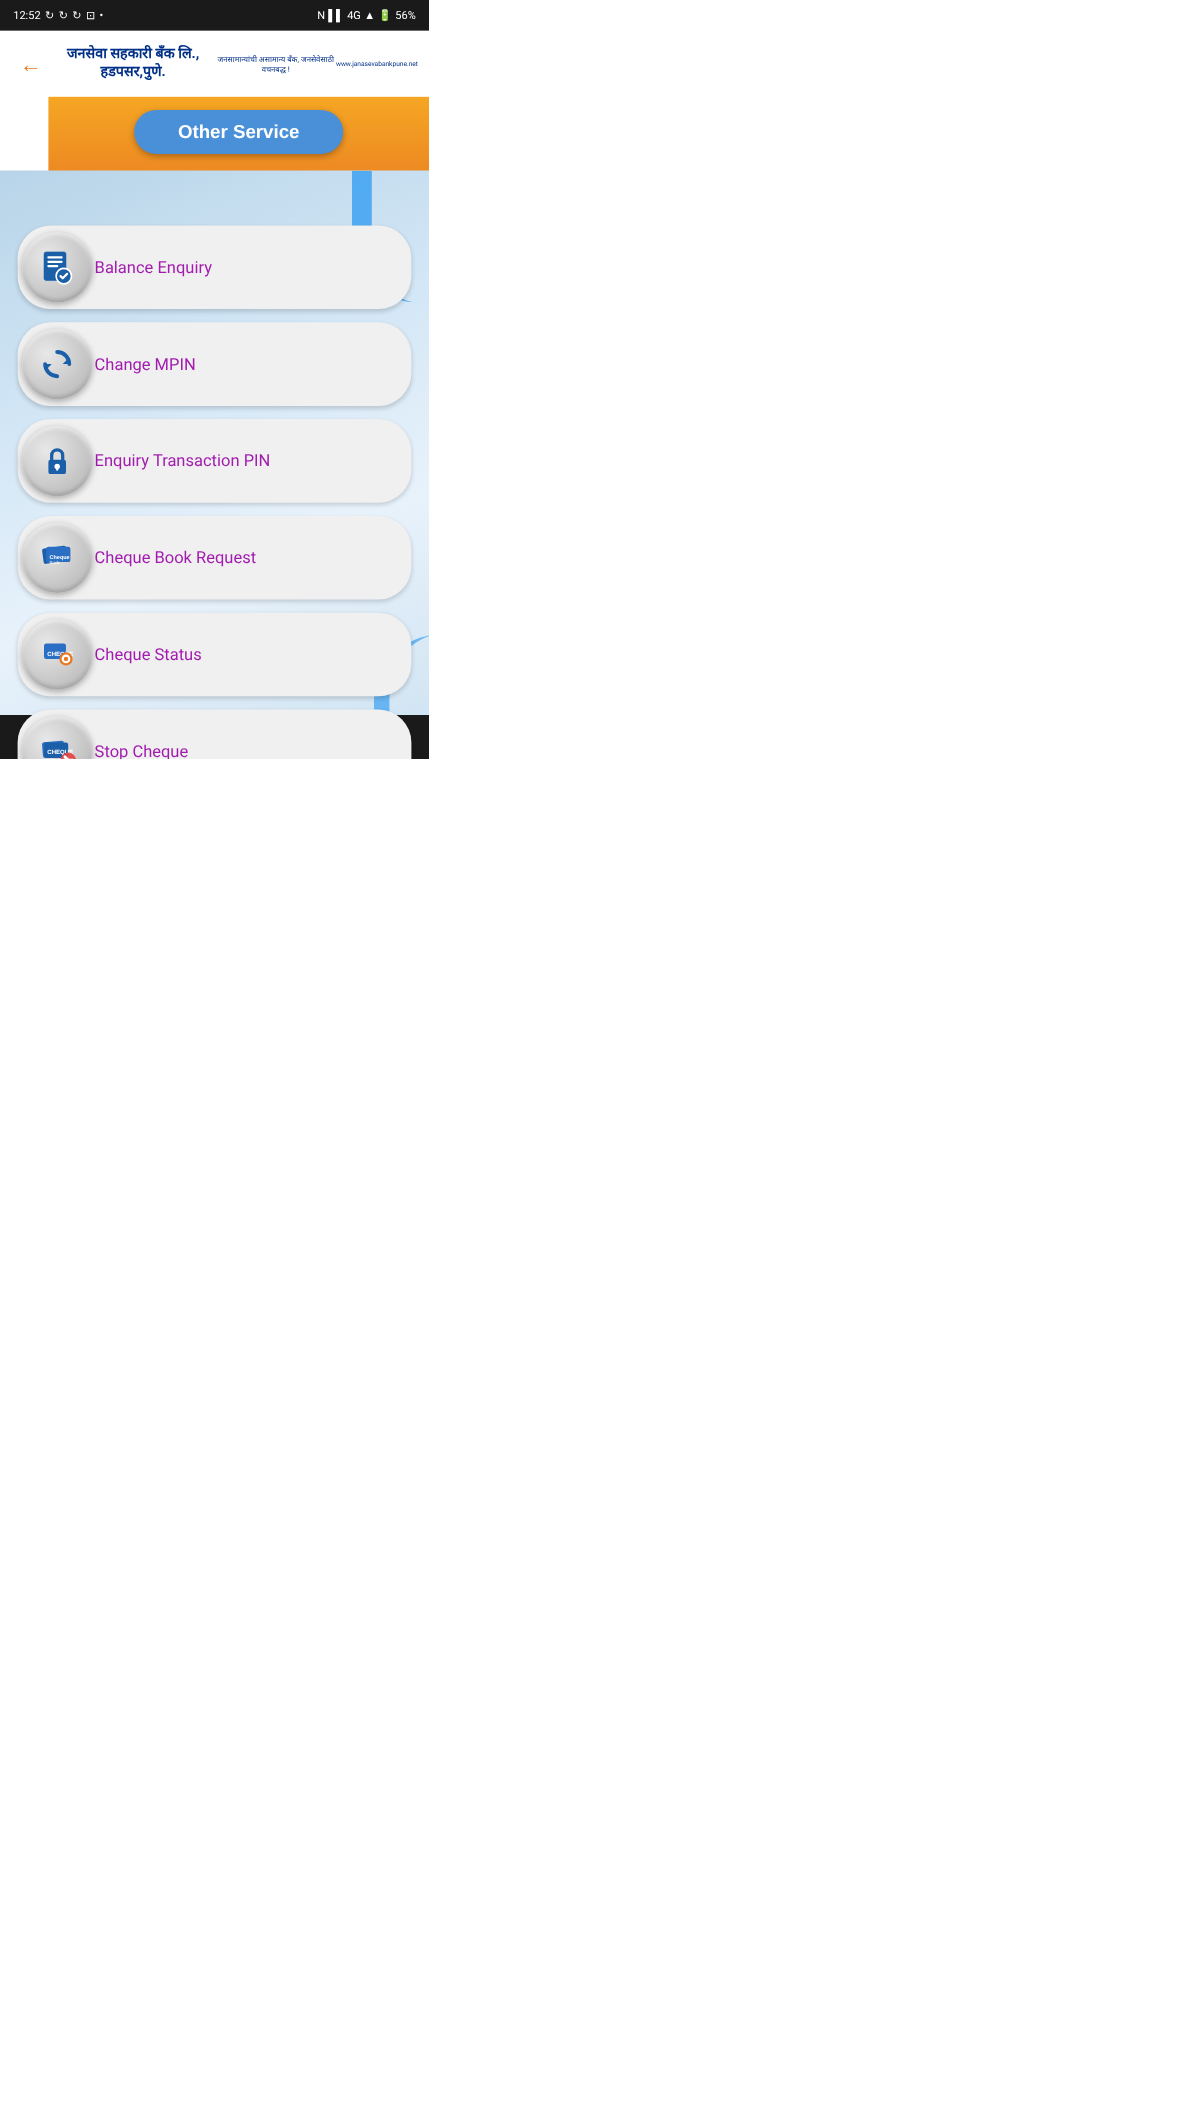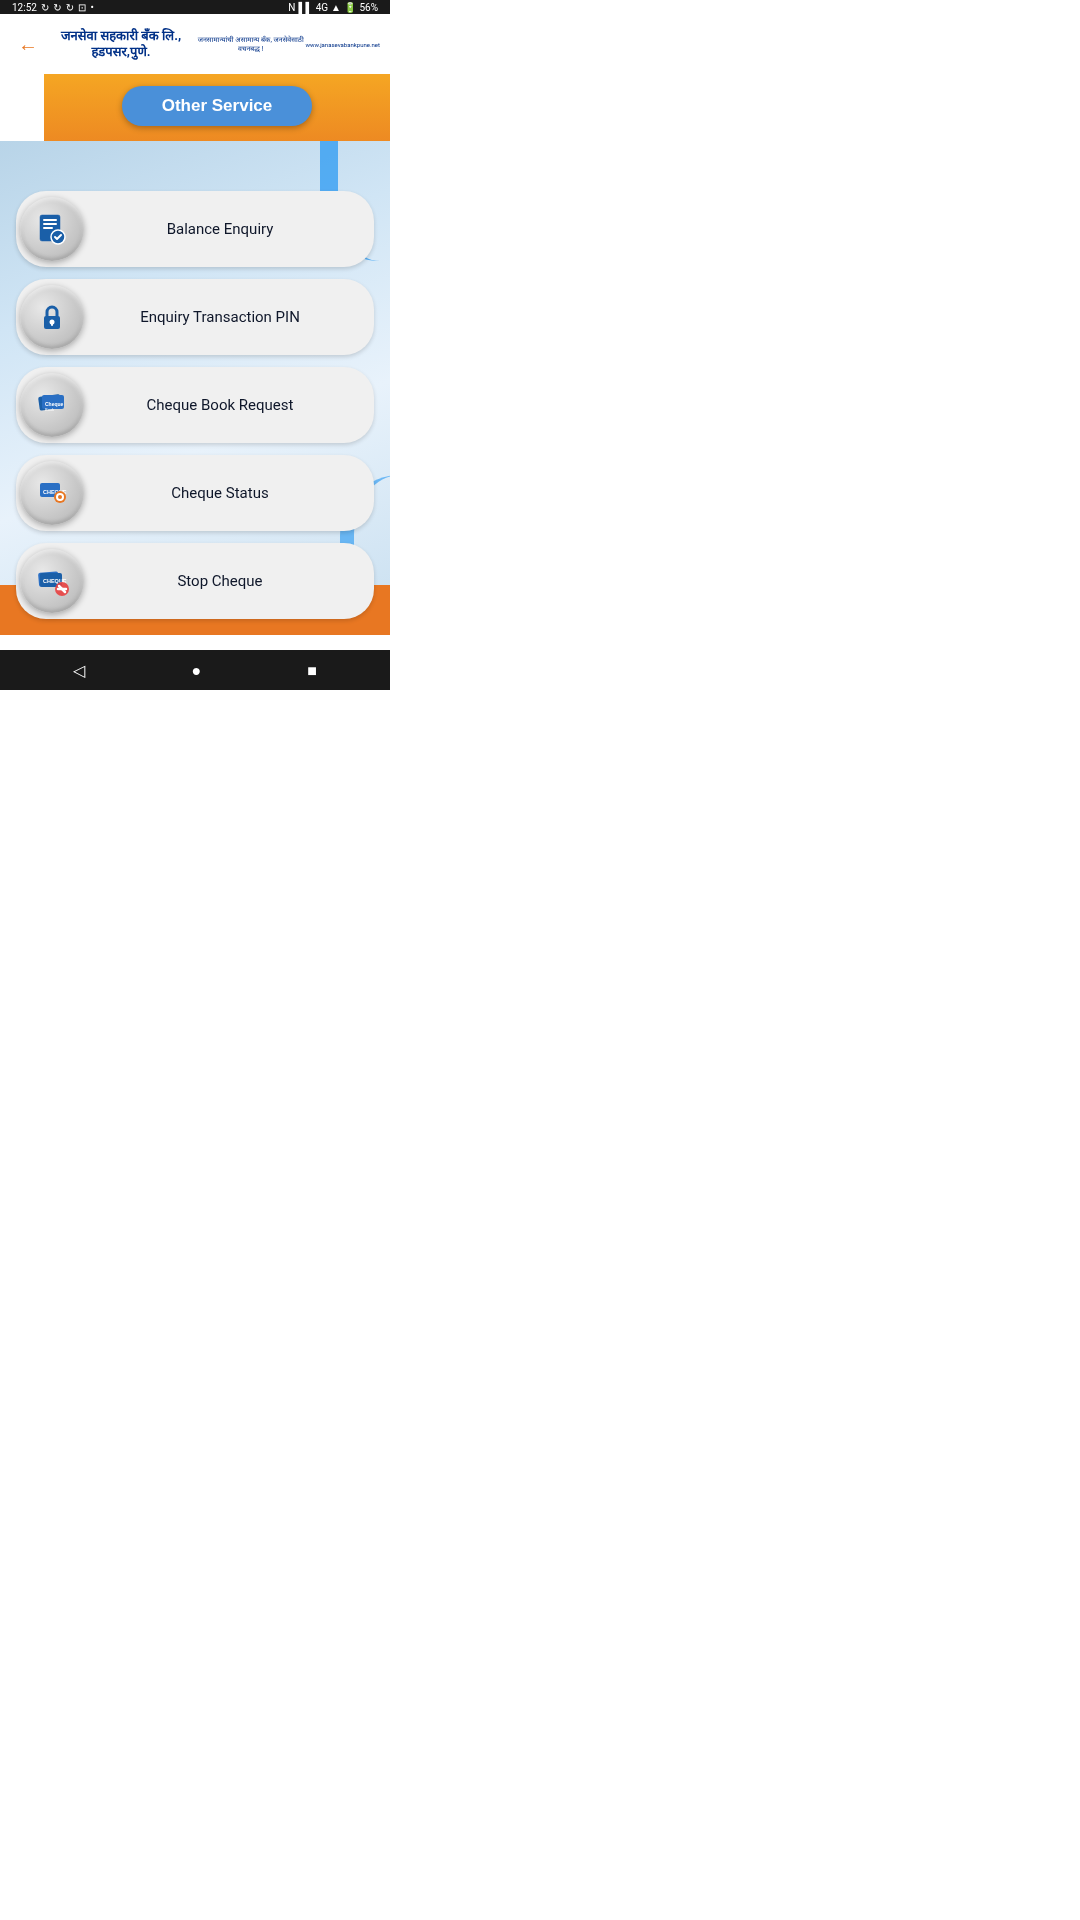--- a/index.html
+++ b/index.html
@@ -16,21 +16,21 @@
 
     
     .status-bar {
       background: #1a1a1a;
       color: #fff;
       display: flex;
       justify-content: space-between;
       align-items: center;
       padding: 4px 12px;
       font-size: 10px;
-      height: 14px;
+      height: 28px;
     }
     .status-left { display: flex; align-items: center; gap: 4px; }
     .status-right { display: flex; align-items: center; gap: 3px; }
 
     
     .header {
       background: #fff;
       display: flex;
       align-items: center;
       padding: 6px 10px;
@@ -167,23 +167,23 @@
       left: -2px;
     }
 
     .service-icon-circle svg {
       width: 36px;
       height: 36px;
     }
 
     .service-label {
       flex: 1;
-      text-align: center;
+      text-align: left;
       font-size: 15px;
-      color: #0f172a;
+      color: #a21caf;
       font-weight: 400;
     }
 
     
     .nav-bar {
       background: #1a1a1a;
       display: flex;
       justify-content: space-around;
       align-items: center;
       padding: 10px 20px;
@@ -251,20 +251,31 @@
     <rect x="9" y="16" width="10" height="2" rx="1" fill="#fff"></rect>
     <circle cx="24" cy="26" r="7" fill="#1a5fa8" stroke="#fff" stroke-width="1.5"></circle>
     <path d="M21 26l2 2 4-4" stroke="#fff" stroke-width="2" stroke-linecap="round" stroke-linejoin="round"></path>
   </svg>
         </div>
         <span class="service-label">Balance Enquiry</span>
       </div>
       <div class="service-item">
         <div class="service-icon-circle">
           <svg viewBox="0 0 36 36" fill="none">
+    <path d="M18 7 A11 11 0 0 1 29 18" stroke="#1a5fa8" stroke-width="3.5" stroke-linecap="round" fill="none"></path>
+    <path d="M18 29 A11 11 0 0 1 7 18" stroke="#1a5fa8" stroke-width="3.5" stroke-linecap="round" fill="none"></path>
+    <polygon points="29,12 29,18 23,18" fill="#1a5fa8"></polygon>
+    <polygon points="7,24 7,18 13,18" fill="#1a5fa8"></polygon>
+  </svg>
+        </div>
+        <span class="service-label">Change MPIN</span>
+      </div>
+      <div class="service-item">
+        <div class="service-icon-circle">
+          <svg viewBox="0 0 36 36" fill="none">
     <rect x="10" y="17" width="16" height="13" rx="2" fill="#1a5fa8"></rect>
     <path d="M13 17v-4a5 5 0 0 1 10 0v4" stroke="#1a5fa8" stroke-width="3" fill="none" stroke-linecap="round"></path>
     <circle cx="18" cy="23" r="2.5" fill="#fff"></circle>
     <rect x="17" y="24" width="2" height="3" rx="1" fill="#fff"></rect>
   </svg>
         </div>
         <span class="service-label">Enquiry Transaction PIN</span>
       </div>
       <div class="service-item">
         <div class="service-icon-circle">

